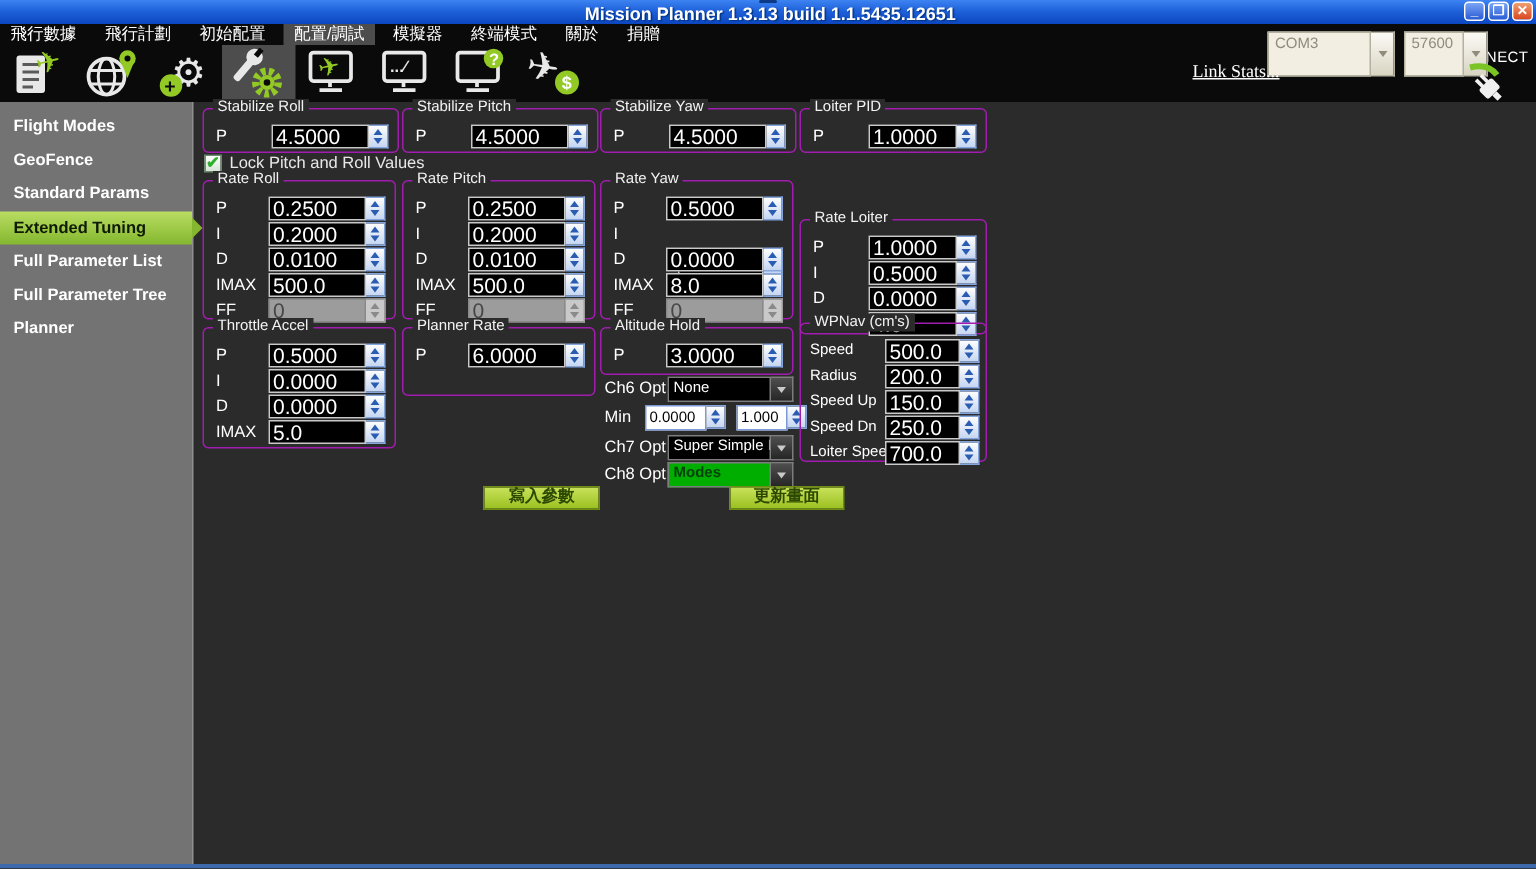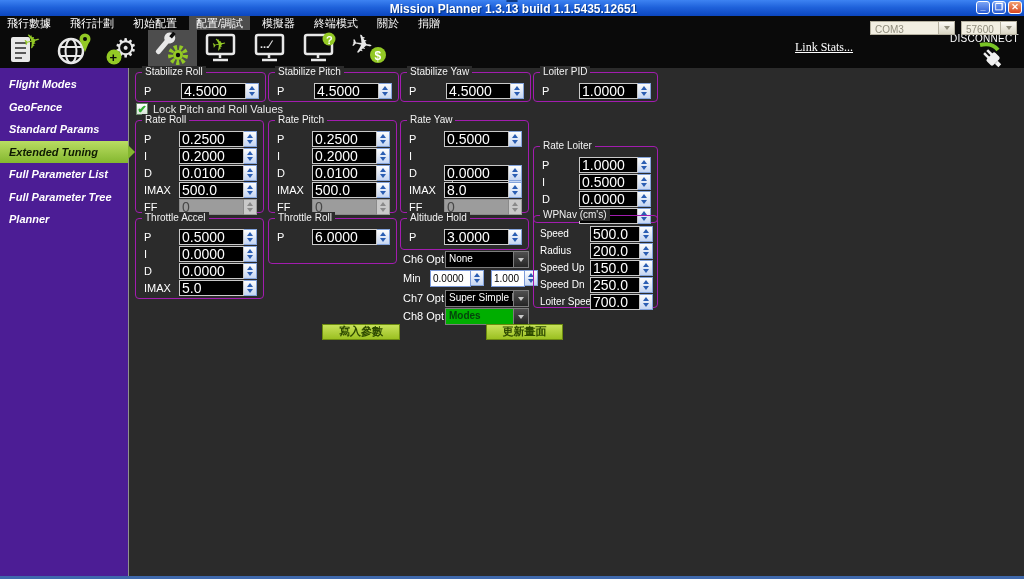--- a/index.html
+++ b/index.html
@@ -28,32 +28,32 @@
   .menu-item{color:#fff;font-size:11px;height:14px;line-height:14px;padding:0 7px;margin-right:5px;white-space:nowrap;}
   .menu-item.active{background:#4d4d4d;}
   
   #toolbar{position:absolute;left:0;top:30px;right:0;height:38px;background:#0a0a0a;}
   #tool-icons{position:absolute;left:1px;top:0;height:38px;display:flex;align-items:center;}
   .tool-btn{width:49px;height:38px;display:flex;align-items:center;justify-content:center;}
   .tool-btn.active{background:#4d4d4d;}
   #disconnect{position:absolute;right:5px;top:3px;color:#fff;font-size:10px;letter-spacing:.3px;}
   #link-stats{position:absolute;left:795px;top:10px;color:#fff;font-size:12px;
     font-family:"Liberation Serif",serif;text-decoration:underline;}
-  .xpcombo{position:absolute;top:-9px;height:14px;display:flex;margin-left:25px;}
+  .xpcombo{position:absolute;top:-9px;height:30px;display:flex;}
   .xpcombo .xtext{flex:1;background:#f2efe2;border:1px solid #b5b1a0;color:#8f8c7c;
     font-size:10px;padding:2px 4px;white-space:nowrap;overflow:hidden;}
   .xpcombo .xbtn{width:16px;background:linear-gradient(#fbfaf5,#d9d5c3);border:1px solid #b5b1a0;
     border-left:none;display:flex;align-items:center;justify-content:center;}
   .xpcombo .xbtn i{width:0;height:0;border-left:3px solid transparent;border-right:3px solid transparent;
     border-top:4px solid #8f8c7c;}
   #combo-com{left:845px;width:85px;}
   #combo-baud{left:936px;width:56px;}
   #plug-icon{position:absolute;right:12px;top:12px;}
   
-  #sidebar{position:absolute;left:0;top:68px;width:128px;bottom:3px;background:#4c1d95;padding-top:5px;z-index:3;font-style:italic;}
+  #sidebar{position:absolute;left:0;top:68px;width:128px;bottom:3px;background:#737373;padding-top:5px;z-index:3;}
   .side-item{height:22px;line-height:22px;padding-left:9px;color:#fff;font-size:11px;font-weight:bold;
     position:relative;margin-bottom:0.5px;white-space:nowrap;}
   .side-item.active{background:linear-gradient(#b9dd62,#84b72f);color:#0e1a02;}
   .side-item.active::after{content:"";position:absolute;right:-7px;top:50%;margin-top:-7px;z-index:4;
     border-left:7px solid #84b72f;border-top:7px solid transparent;border-bottom:7px solid transparent;}
   #divider{position:absolute;left:128px;top:68px;bottom:3px;width:1px;background:#909090;z-index:2;}
   #bottom-border{position:absolute;left:0;right:0;bottom:0;height:3px;background:#3f69ad;}
   
   .groupbox{position:absolute;border:1px solid #a21caf;border-radius:4px;}
   .legend{position:absolute;top:-7px;left:6px;background:#2b2b2b;padding:0 3px;
@@ -568,21 +568,21 @@
       <span class="inputwrap" style="width: 78px;">
         <input class="pinput" value="5.0" style="">
         <span class="spin">
           <i class="up"></i>
           <i class="dn"></i>
         </span>
       </span>
     </div>
   </div>
 <div class="groupbox" style="left: 268px; top: 218px; width: 129px; height: 46px;">
-    <span class="legend">Throttle Roll</span>
+    <span class="legend">Planner Rate</span>
     <div class="prow">
       <span class="plabel">P</span>
       <span class="inputwrap" style="width: 78px;">
         <input class="pinput" value="6.0000" style="">
         <span class="spin">
           <i class="up"></i>
           <i class="dn"></i>
         </span>
       </span>
     </div>

